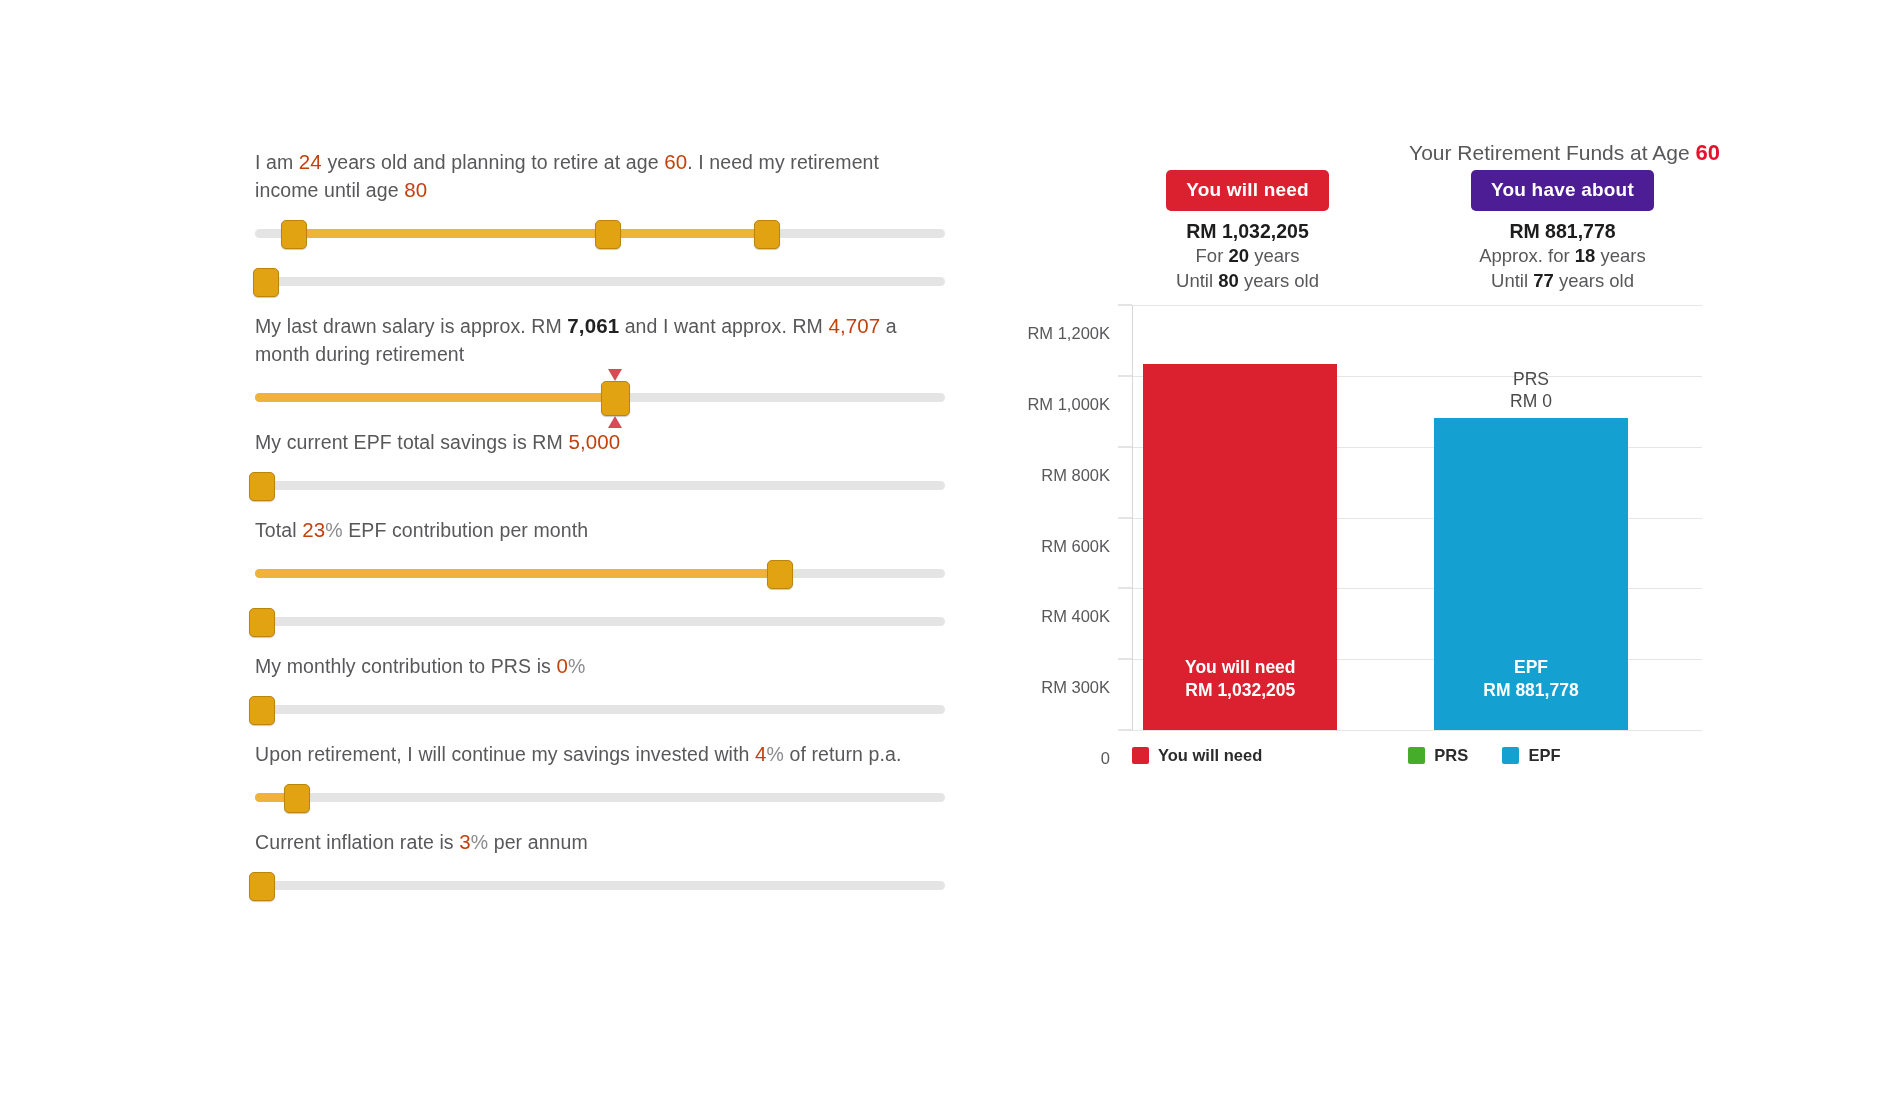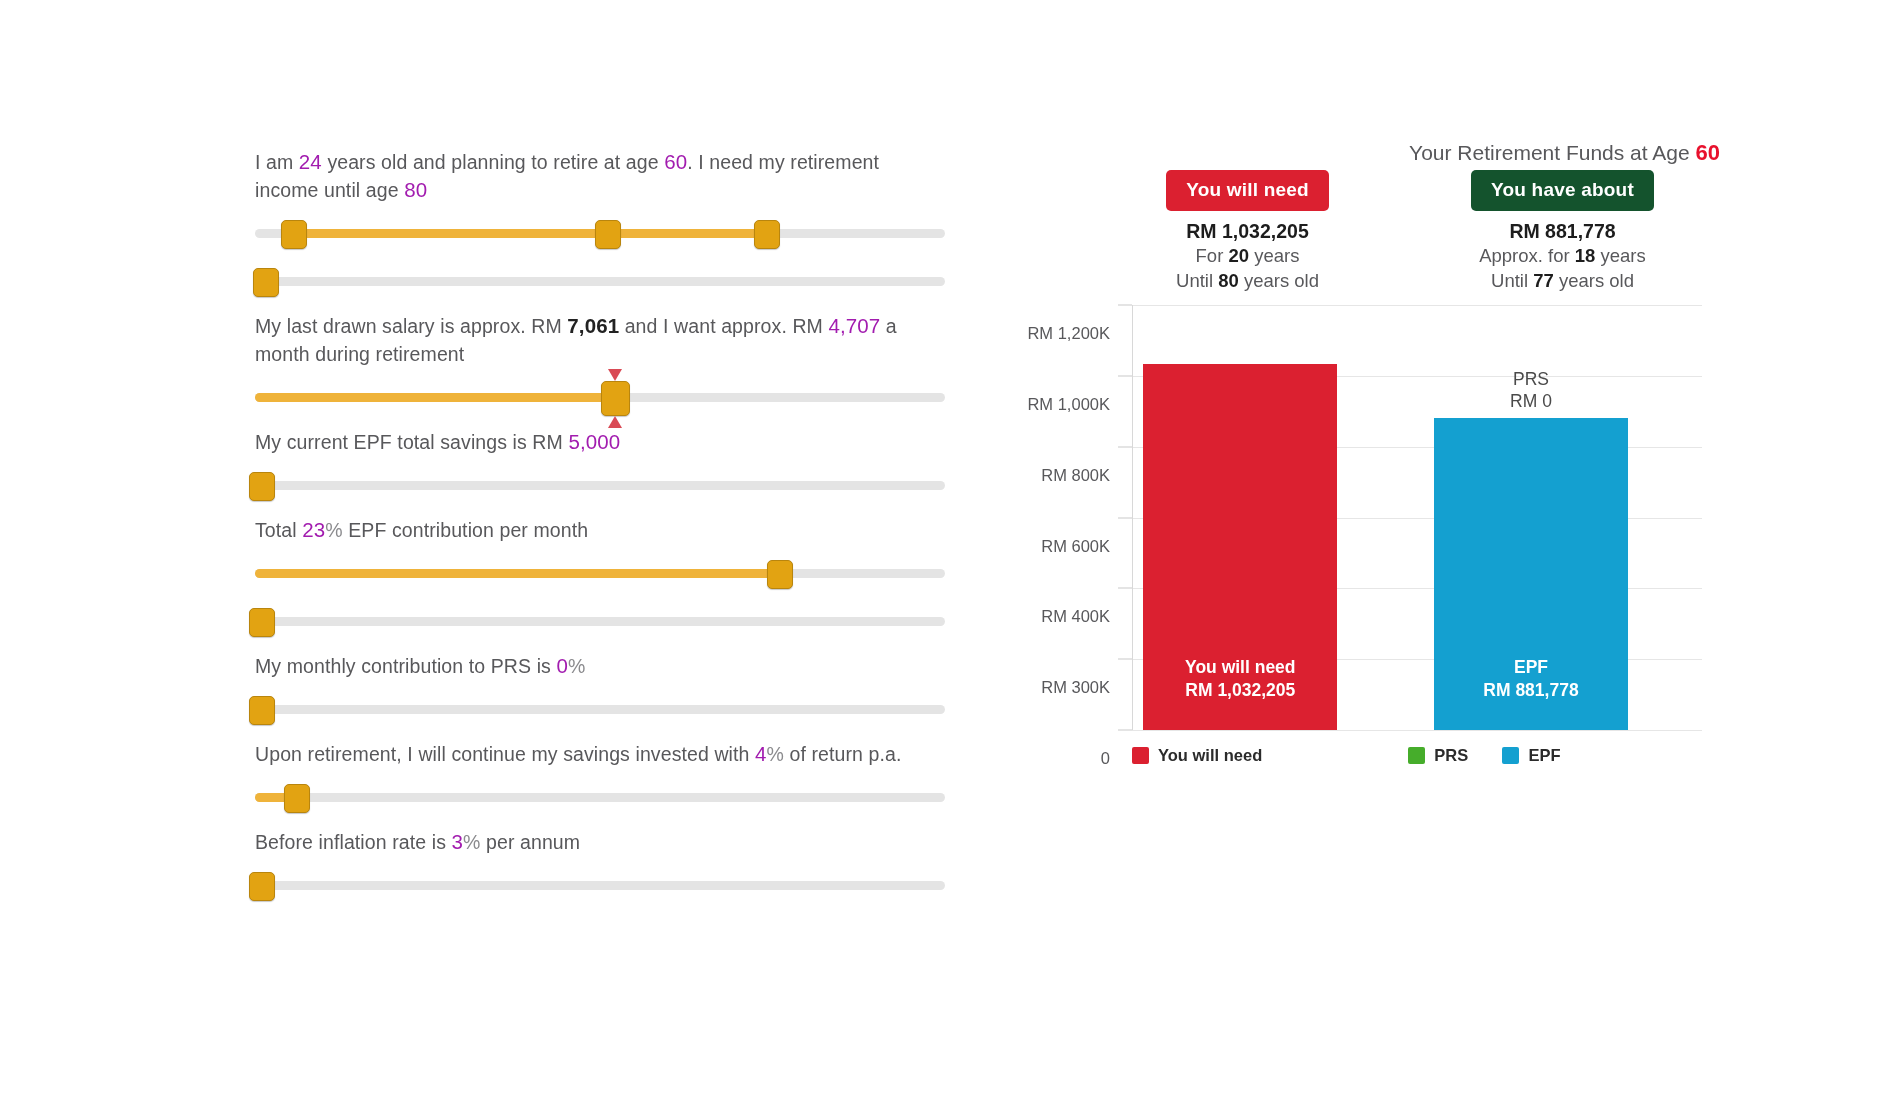--- a/index.html
+++ b/index.html
@@ -32,21 +32,21 @@
   }
   .slider-label {
     color: #58585B;
     font-size: 19.5px;
     line-height: 28px;
     letter-spacing: .1px;
     margin-bottom: 12px;
     max-width: 690px;
   }
   .val-red {
-    color: #a21caf;
+    color: #c2410c;
     font-size: 20.5px;
   }
   .val-bold {
     color: #222;
     font-weight: bold;
     font-size: 20.5px;
   }
   .unit {
     color: #8b8b8e;
   }
@@ -143,21 +143,21 @@
   .badge {
     display: inline-block;
     padding: 9px 20px 10px;
     border-radius: 5px;
     color: #fff;
     font-size: 19px;
     font-weight: bold;
     letter-spacing: .2px;
   }
   .badge.red { background: #DB2030; }
-  .badge.teal { background: #14532d; }
+  .badge.teal { background: #4c1d95; }
   .sum-amount {
     margin-top: 9px;
     font-size: 19.5px;
     font-weight: bold;
     color: #1d1d1d;
   }
   .sum-line {
     font-size: 18.5px;
     color: #58585B;
     line-height: 25px;
@@ -349,21 +349,21 @@
     <div class="slider-group">
       <div class="slider-label"><span>Upon retirement, I will continue my savings invested with </span><span class="val-red">4</span><span class="unit">%</span><span> of return p.a.</span></div>
       <div class="track-wrap">
         <div class="track"></div>
         <div class="track-fill" style="width:6%"></div>
         <div class="handle" style="left:6%"></div>
       </div>
     </div>
 
     <div class="slider-group">
-      <div class="slider-label"><span>Before inflation rate is </span><span class="val-red">3</span><span class="unit">%</span><span> per annum</span></div>
+      <div class="slider-label"><span>Current inflation rate is </span><span class="val-red">3</span><span class="unit">%</span><span> per annum</span></div>
       <div class="track-wrap">
         <div class="track"></div>
         <div class="handle" style="left:0.8%"></div>
       </div>
     </div>
 
   </div>
 
   <div class="right-panel">
 

